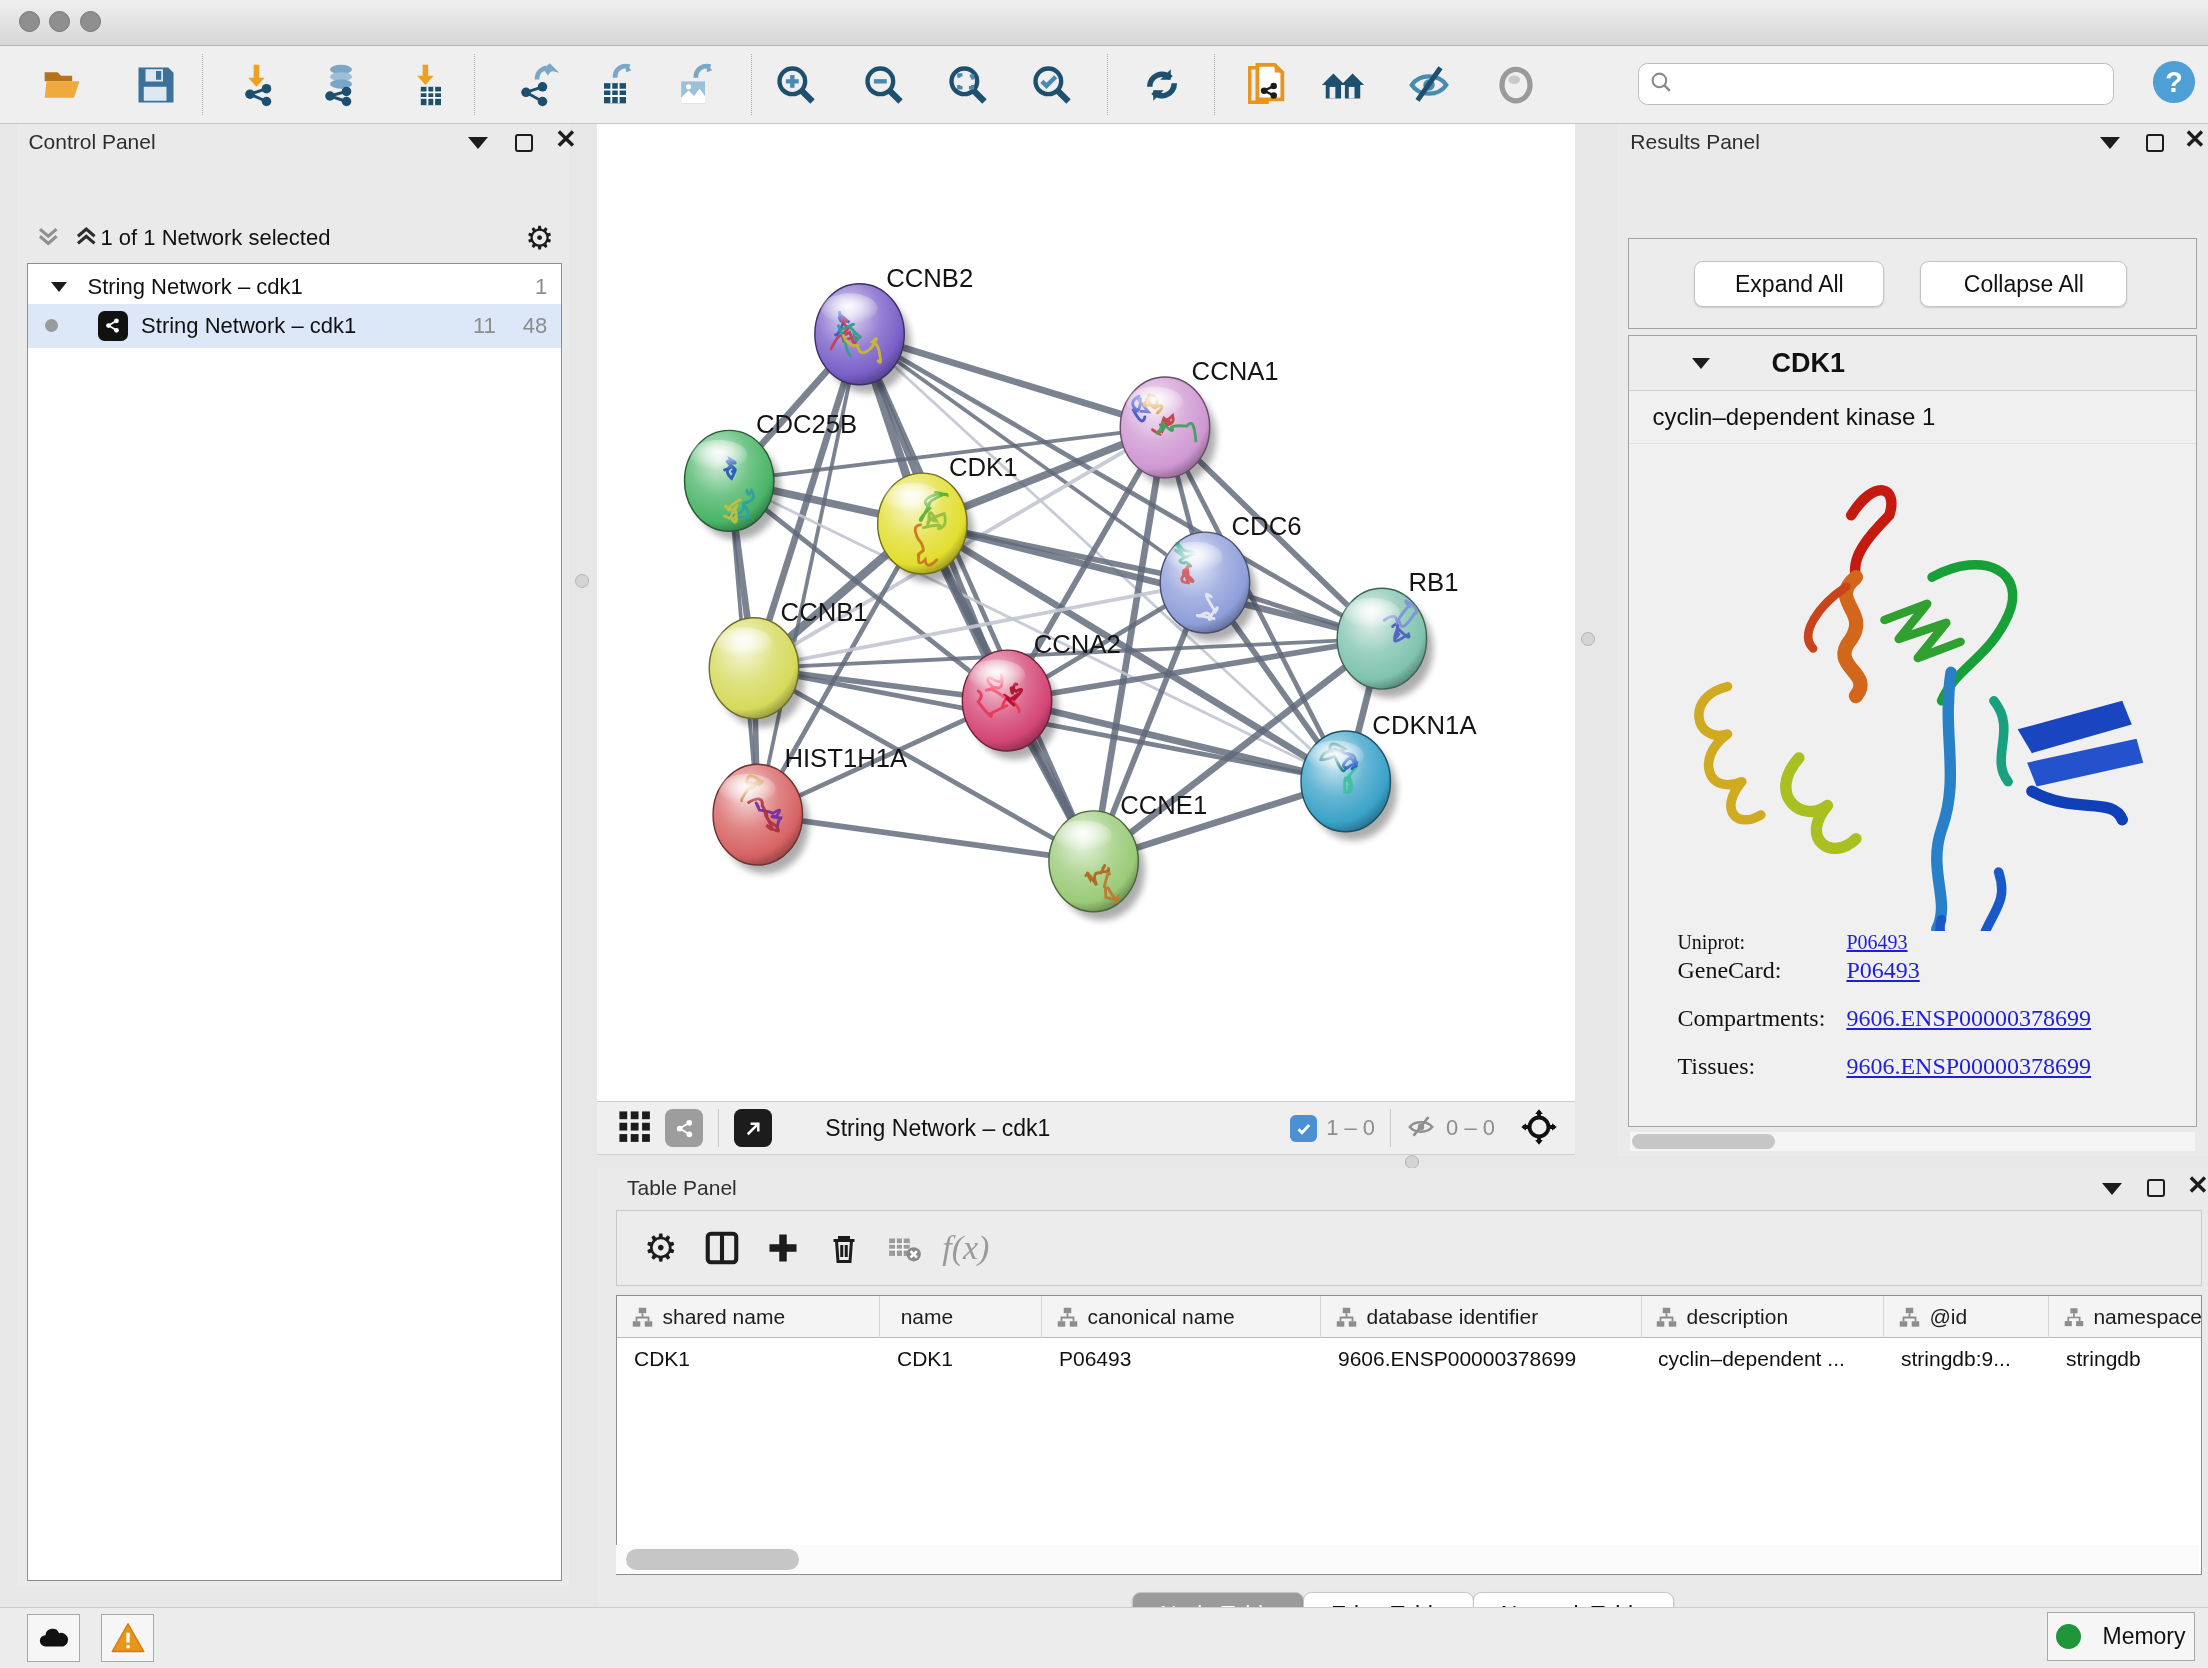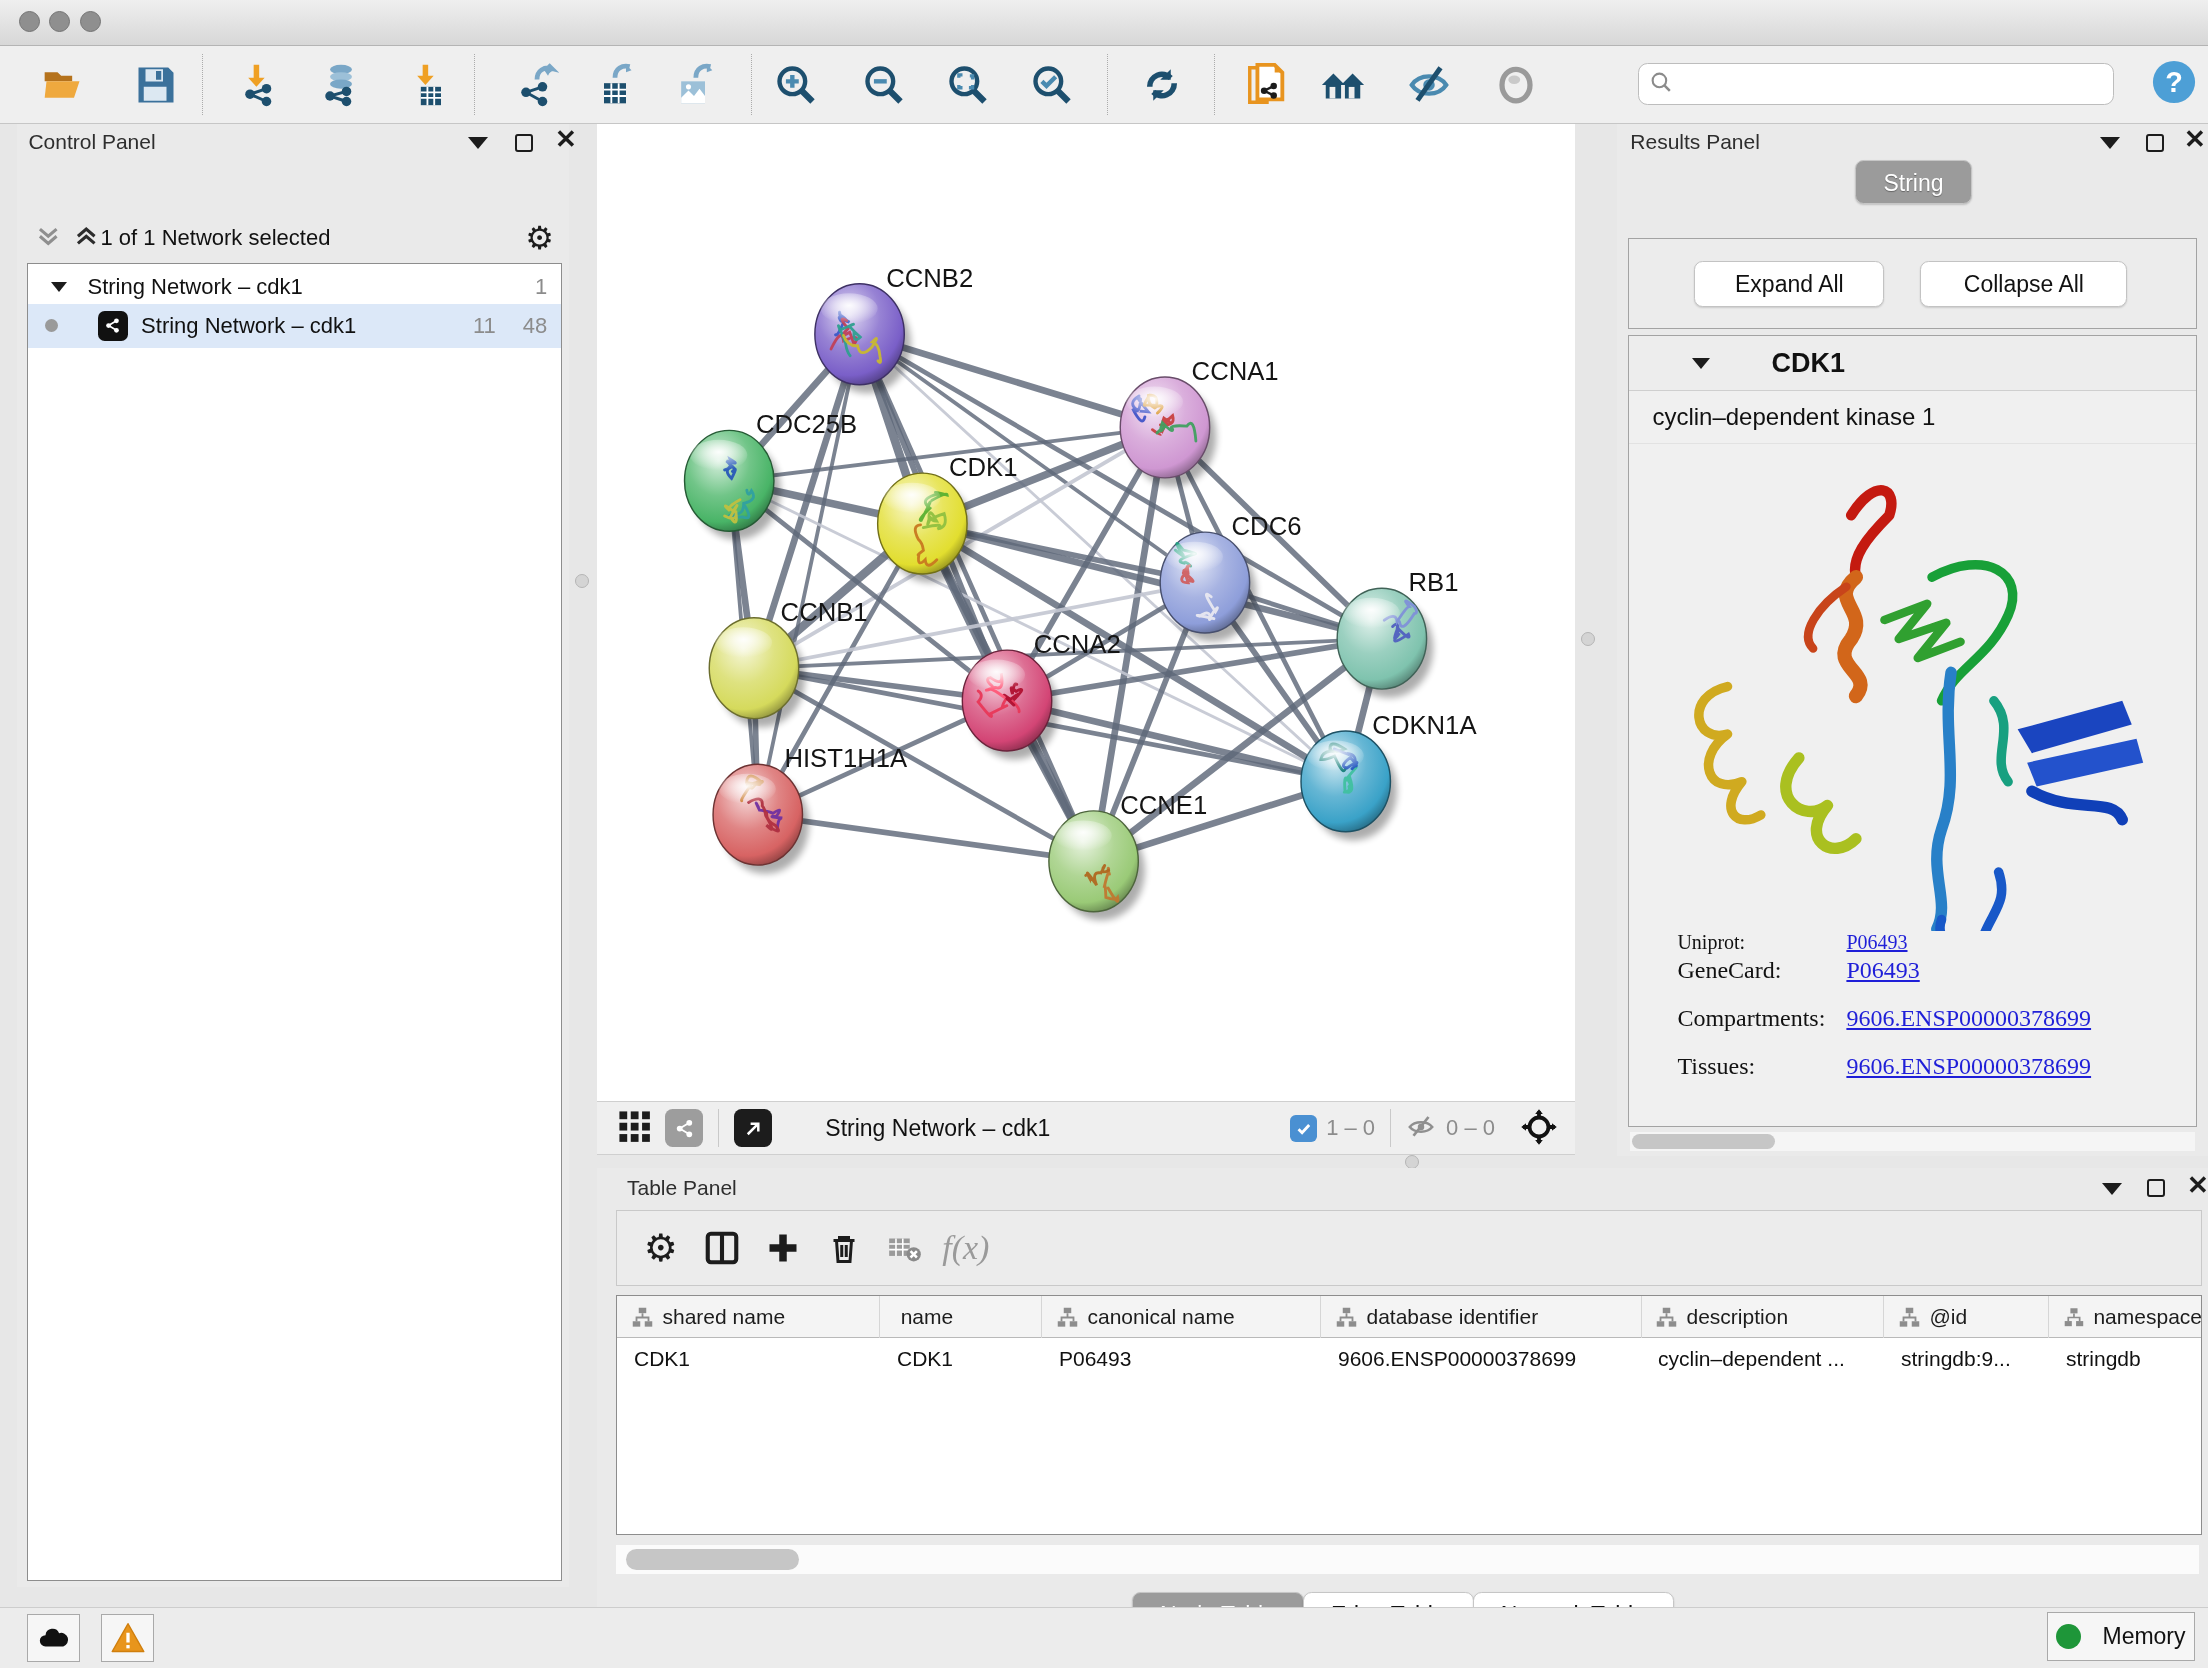--- a/index.html
+++ b/index.html
@@ -48,21 +48,21 @@
   .btn { background:#fff; border:1px solid #c3c3c3; border-radius:8.6px; font-size:23px; display:flex; align-items:center; justify-content:center; cursor:pointer; box-shadow:0 1px 1.9px rgba(0,0,0,.15); }
   .rp-box2 { left:11.4px; top:211px; width:569px; height:792px; background:#f0f0f0; border:1.9px solid #a3a3a3; overflow:hidden; }
   .cdk-head { height:55px; background:#ededed; border-bottom:1px solid #cfcfcf; display:flex; align-items:center; }
   .serif { font-family:"Liberation Serif", serif; }
   .xlink { color:#1f1fd8; text-decoration:underline; }
 
   
   .tpanel { left:597px; top:1168px; width:1611px; height:439px; background:#eaeaea; }
   .tp-toolbar { left:19px; top:42px; width:1586px; height:76px; background:#ececec; border:1px solid #c9c9c9; display:flex; align-items:center; }
   .tp-tool { width:61px; height:53px; display:flex; align-items:center; justify-content:center; cursor:pointer; }
-  .tbl { left:19px; top:127px; width:1586px; height:240px; background:#fff; border:1.9px solid #8d8d8d; overflow:hidden; }
+  .tbl { left:19px; top:127px; width:1586px; height:280px; background:#fff; border:1.9px solid #8d8d8d; overflow:hidden; }
   .thead { height:42px; background:#f4f4f4; border-bottom:1.9px solid #b9b9b9; position:relative; }
   .trow { height:42px; position:relative; }
   .th,.td { position:absolute; top:0; height:42px; display:flex; align-items:center; overflow:hidden; white-space:nowrap; }
   .th { border-right:1px solid #d6d6d6; font-size:21px; color:#1c1c1c; cursor:pointer; }
   .td { font-size:21px; padding-left:17px; cursor:default; }
   .hscroll { left:19px; top:377px; width:1583px; height:28.5px; background:#fbfbfb; }
   .hthumb { left:9.5px; top:3.8px; width:173px; height:21px; background:#c6c6c6; border-radius:10.5px; }
   .bottom-tabs { left:0; top:424px; width:1611px; text-align:center; }
 
   
@@ -581,23 +581,20 @@
 <div class="abs results">
   <div class="abs" style="left:13.3px;top:5.7px"><span class="panel-title">Results Panel</span></div>
   <div class="abs pctl" style="left:483px;top:13.3px">
       <div class="tri-down"></div>
     </div>
   <div class="abs pctl" style="left:529px;top:9.5px">
       <div class="sq"></div>
     </div>
   <div class="abs pctl" style="left:567px;top:5.7px"><span class="xx">✕</span></div>
 
-  <div class="abs" style="left:0;top:36px;width:592px;text-align:center">
-    <span class="tab sel">String</span>
-  </div>
 
   <div class="abs rp-box1">
     <div class="abs btn" style="left:65px;top:22px;width:190px;height:46px">Expand All</div>
     <div class="abs btn" style="left:291px;top:22px;width:207px;height:46px">Collapse All</div>
   </div>
 
   <div class="abs rp-box2">
     <div class="cdk-head">
       <span style="margin-left:63px">
           <div class="tri-down" style="border-left-width:9.5px;border-right-width:9.5px;border-top-width:11.4px"></div>

